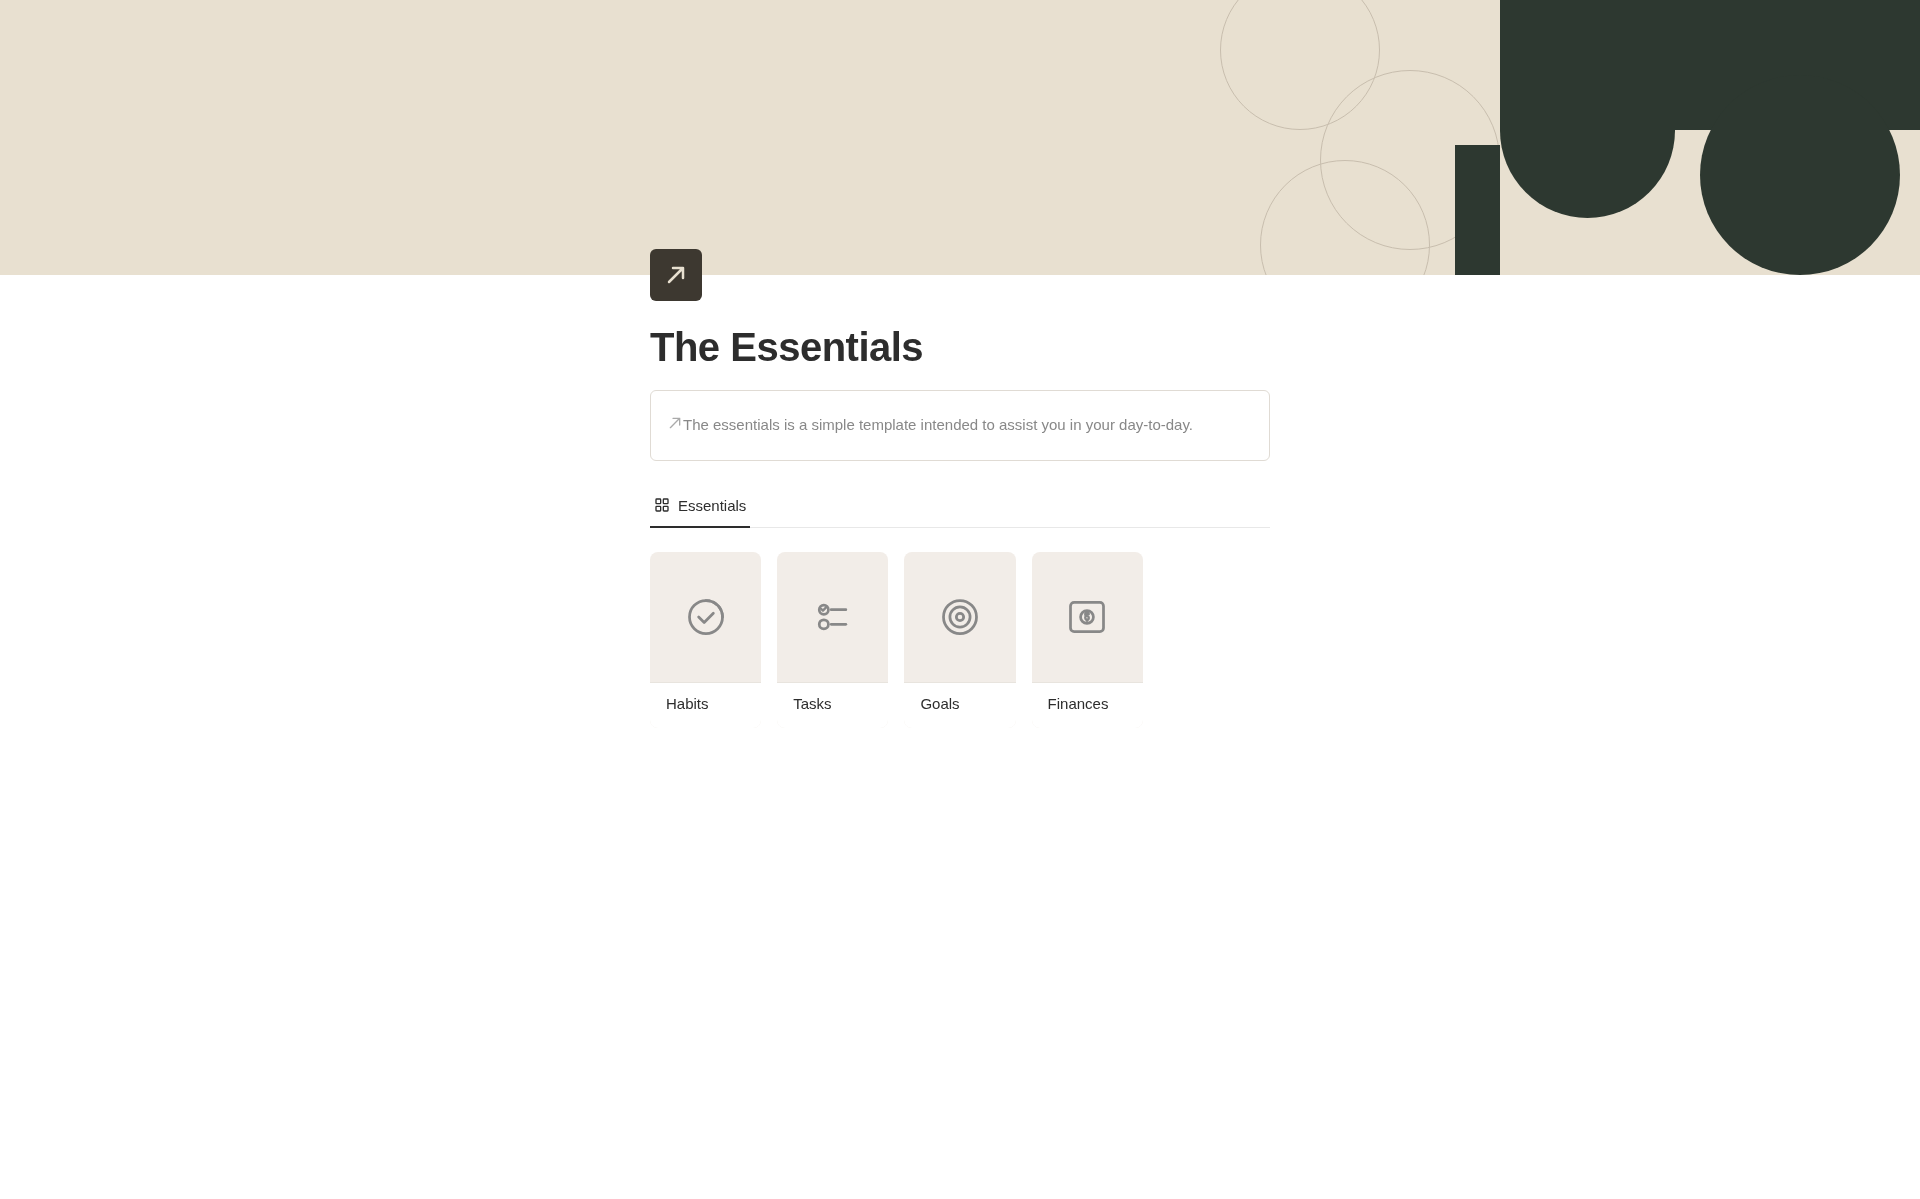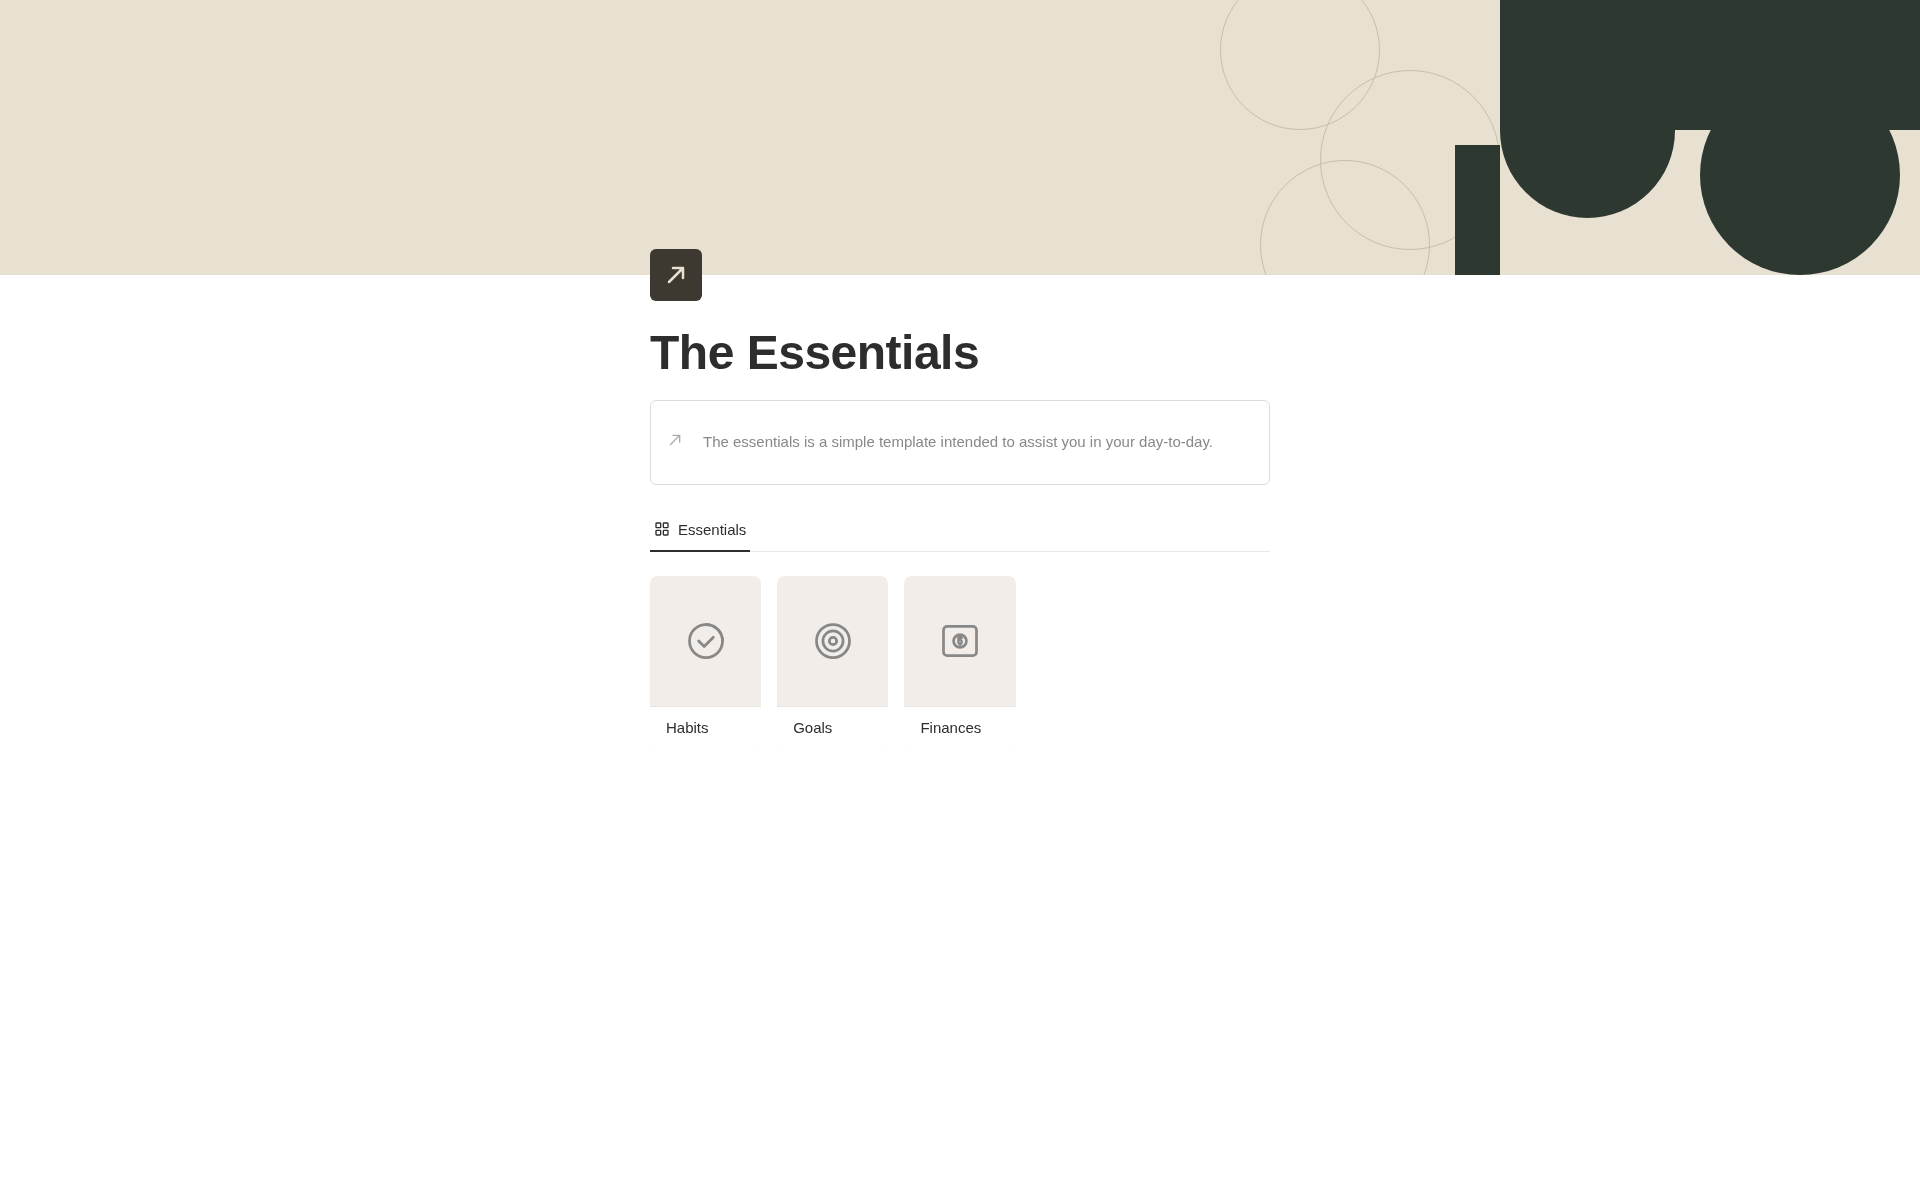--- a/index.html
+++ b/index.html
@@ -121,35 +121,35 @@
       z-index: 10;
     }
 
     .page-icon svg {
       width: 24px;
       height: 24px;
       fill: #e8e0d0;
     }
 
     .page-title {
-      font-size: 48px;
+      font-size: 40px;
       font-weight: 700;
       color: #2d2d2d;
       margin-top: 24px;
       margin-bottom: 20px;
       letter-spacing: -0.5px;
     }
 
     .description-box {
       border: 1px solid #e0dbd4;
       border-radius: 6px;
-      padding: 30px 16px;
+      padding: 23px 16px;
       display: flex;
       align-items: flex-start;
-      gap: 20px;
+      gap: 0;
       margin-bottom: 28px;
       background: #fff;
     }
 
     .description-icon {
       color: #999;
       font-size: 14px;
       flex-shrink: 0;
       margin-top: 1px;
     }
@@ -276,20 +276,32 @@
       <div class="card-icon-area">
         <svg viewBox="0 0 24 24">
           <circle cx="12" cy="12" r="9" stroke="#888" stroke-width="1.5" fill="none"></circle>
           <path d="M8 12l3 3 5-5" stroke="#888" stroke-width="1.5" stroke-linecap="round" stroke-linejoin="round"></path>
           <path d="M12 3 A9 9 0 0 1 21 12" stroke="#888" stroke-width="1.5" stroke-linecap="round" fill="none" stroke-dasharray="2 2"></path>
         </svg>
       </div>
       <div class="card-label">Habits</div>
     </div>
 
+    <div class="grid-card">
+      <div class="card-icon-area">
+        <svg viewBox="0 0 24 24">
+          <circle cx="7" cy="8" r="2.5" stroke="#888" stroke-width="1.5" fill="none"></circle>
+          <circle cx="7" cy="16" r="2.5" stroke="#888" stroke-width="1.5" fill="none"></circle>
+          <path d="M5.5 7.5l1 1 2-2" stroke="#888" stroke-width="1.3" stroke-linecap="round" stroke-linejoin="round"></path>
+          <line x1="11" y1="8" x2="19" y2="8" stroke="#888" stroke-width="1.5" stroke-linecap="round"></line>
+          <line x1="11" y1="16" x2="19" y2="16" stroke="#888" stroke-width="1.5" stroke-linecap="round"></line>
+        </svg>
+      </div>
+      <div class="card-label">Tasks</div>
+    </div>
 
 
 
     <div class="grid-card">
       <div class="card-icon-area">
         <svg viewBox="0 0 24 24">
           <circle cx="12" cy="12" r="9" stroke="#888" stroke-width="1.5" fill="none"></circle>
           <circle cx="12" cy="12" r="5.5" stroke="#888" stroke-width="1.5" fill="none"></circle>
           <circle cx="12" cy="12" r="2" stroke="#888" stroke-width="1.5" fill="none"></circle>
         </svg>

